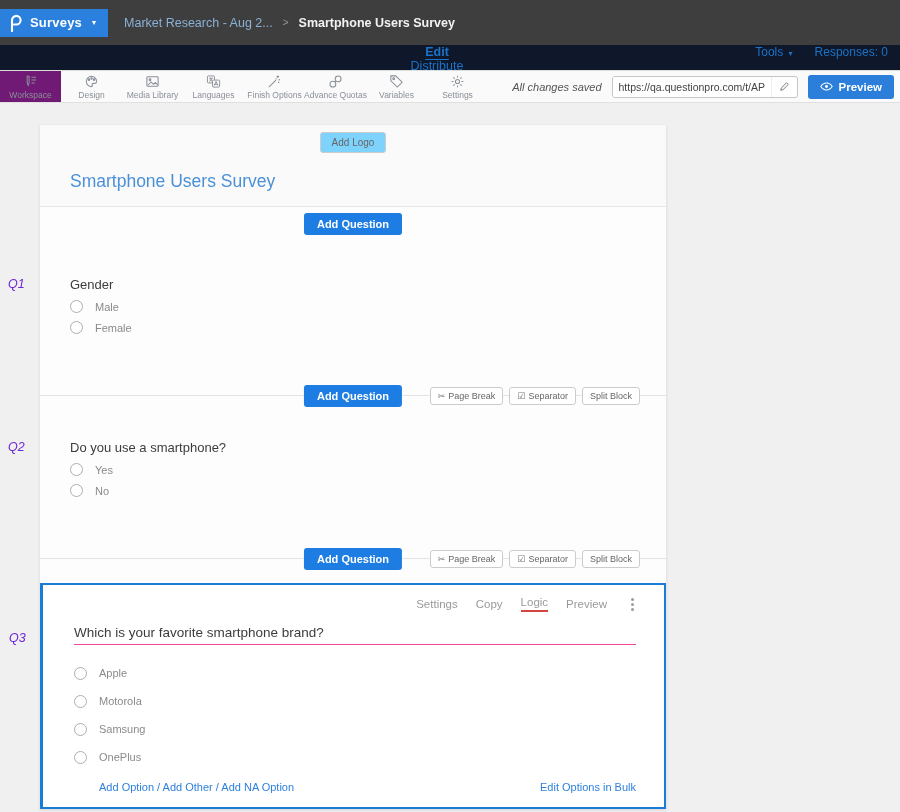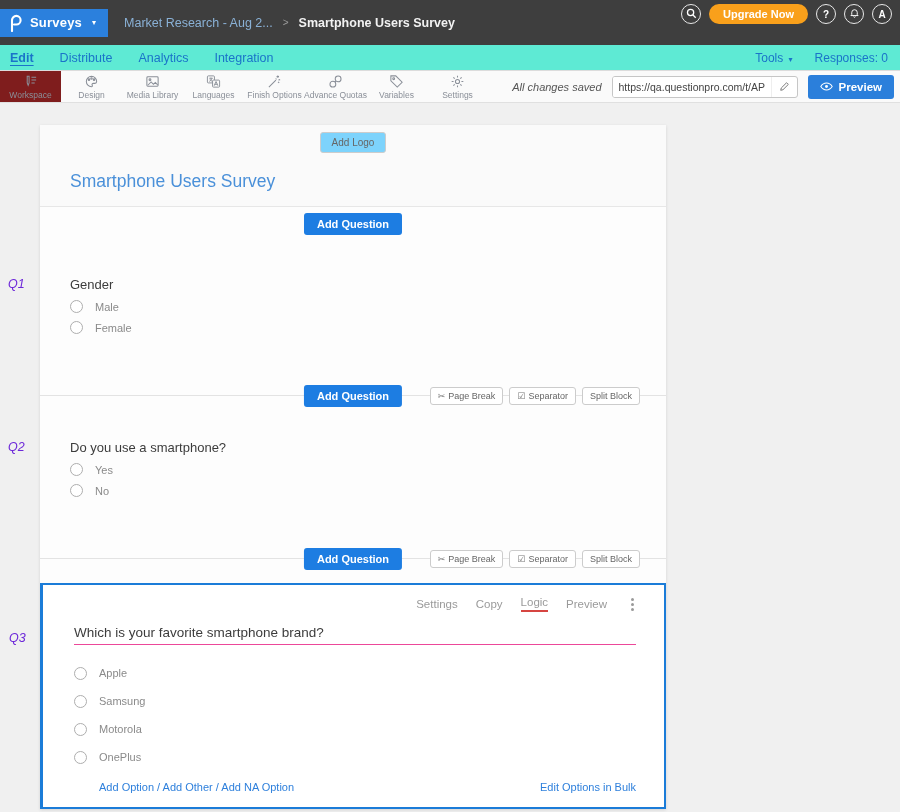--- a/index.html
+++ b/index.html
@@ -13,32 +13,32 @@
   .caret { color:#fff; font-size:8px; margin-left:2px; }
   .breadcrumb { display:flex; align-items:center; gap:10px; margin-left:16px; }
   .crumb-parent { color:#8ab1d6; font-size:12.5px; cursor:pointer; }
   .crumb-sep { color:#9a9a9a; font-size:10px; }
   .crumb-current { color:#f2f2f2; font-size:12.5px; font-weight:bold; }
   .topbar-right { position:absolute; right:8px; top:0; height:28px; display:flex; align-items:center; gap:8px; }
   .circle-btn { width:20px; height:20px; border:1.5px solid #e8e8e8; border-radius:50%; display:flex; align-items:center; justify-content:center; color:#fff; font-size:10px; font-weight:bold; cursor:pointer; background:transparent; }
   .upgrade-btn { background:#f9a01b; color:#fff; border:none; border-radius:10px; font-size:11px; font-weight:bold; padding:4px 14px; cursor:pointer; font-family:inherit; }
 
   
-  .navrow { height:26px; background:#5eead4; border-bottom:1px solid #dcdcdc; display:flex; align-items:center; padding:0 10px; position:relative; }
+  .navrow { height:26px; background:#0f172a; border-bottom:1px solid #dcdcdc; display:flex; align-items:center; padding:0 10px; position:relative;flex-direction:column; }
   .nav-item { color:#1a73c9; font-size:12.5px; margin-right:26px; cursor:pointer; }
   .nav-item.active { text-decoration:underline; text-underline-offset:3px; font-weight:bold; }
   .navrow-right { position:absolute; right:12px; display:flex; align-items:center; gap:22px; }
   .nav-tools { color:#1a73c9; font-size:12px; cursor:pointer; }
   .nav-tools .caret { color:#1a73c9; }
   .nav-responses { color:#1a73c9; font-size:12px; cursor:pointer; }
 
   
   .toolbar { height:32px; background:#fafafa; border-bottom:1px solid #e0e0e0; display:flex; align-items:stretch; position:relative; }
   .tool-item { width:61px; display:flex; flex-direction:column; align-items:center; justify-content:center; gap:1px; cursor:pointer; }
-  .tool-item.selected { background:#7f1d1d; }
+  .tool-item.selected { background:#701a75; }
   .tool-item svg { display:block; }
   .tool-label { font-size:8.5px; color:#8a8f98; white-space:nowrap; }
   .toolbar-right { position:absolute; right:6px; top:0; height:32px; display:flex; align-items:center; gap:10px; }
   .saved-status { font-style:italic; font-size:11px; color:#555; }
   .url-group { display:flex; align-items:center; border:1px solid #c6c6c6; border-radius:3px; background:#fff; height:22px; overflow:hidden; }
   .url-input { border:none; outline:none; width:158px; height:100%; font-size:10.5px; color:#444; padding:0 6px; font-family:inherit; background:#fff; }
   .url-pencil { width:26px; height:100%; display:flex; align-items:center; justify-content:center; cursor:pointer; border-left:1px solid #eee; }
   .preview-btn { background:#2b7fdb; color:#fff; border:none; border-radius:3px; height:24px; padding:0 12px; font-size:11.5px; font-weight:bold; display:flex; align-items:center; gap:6px; cursor:pointer; font-family:inherit; }
 
   
@@ -92,45 +92,20 @@
         </svg>
     </span>
     <span class="product-label">Surveys</span>
     <span class="caret">▾</span>
   </div>
   <div class="breadcrumb">
     <span class="crumb-parent">Market Research - Aug 2...</span>
     <span class="crumb-sep">&gt;</span>
     <span class="crumb-current">Smartphone Users Survey</span>
   </div>
-  <div class="topbar-right">
-    <div class="circle-btn">
-      <span>
-        <svg width="11" height="11" viewBox="0 0 12 12">
-            <circle cx="5" cy="5" r="3.4" stroke="#fff" stroke-width="1.4" fill="none"></circle>
-            <path d="M7.6 7.6L10.6 10.6" stroke="#fff" stroke-width="1.4"></path>
-          </svg>
-      </span>
-    </div>
-    <button class="upgrade-btn">Upgrade Now</button>
-    <div class="circle-btn">
-      <span>?</span>
-    </div>
-    <div class="circle-btn">
-      <span>
-        <svg width="11" height="11" viewBox="0 0 16 16" fill="none" stroke="#fff" stroke-width="1.4">
-            <path d="M8 2.5a4 4 0 0 0-4 4v3L2.8 11h10.4L12 9.5v-3a4 4 0 0 0-4-4z"></path>
-            <path d="M6.6 12.5a1.5 1.5 0 0 0 2.8 0"></path>
-          </svg>
-      </span>
-    </div>
-    <div class="circle-btn">
-      <span>A</span>
-    </div>
-  </div>
 </div>
 
 <div class="navrow">
   <span class="nav-item active">Edit</span>
   <span class="nav-item">Distribute</span>
   <span class="nav-item">Analytics</span>
   <span class="nav-item">Integration</span>
   <div class="navrow-right">
     <span class="nav-tools"><span>Tools</span> <span class="caret">▾</span></span>
     <span class="nav-responses">Responses: 0</span>
@@ -323,25 +298,25 @@
       <div class="q3-question">
         <div class="q-text">Which is your favorite smartphone brand?</div>
       </div>
       <div class="q3-options">
         <div class="opt-row">
           <span class="radio"></span>
           <span class="opt-label">Apple</span>
         </div>
         <div class="opt-row">
           <span class="radio"></span>
-          <span class="opt-label">Samsung</span>
+          <span class="opt-label">Motorola</span>
         </div>
         <div class="opt-row">
           <span class="radio"></span>
-          <span class="opt-label">Motorola</span>
+          <span class="opt-label">Samsung</span>
         </div>
         <div class="opt-row">
           <span class="radio"></span>
           <span class="opt-label">OnePlus</span>
         </div>
       </div>
       <div class="q3-footer">
         <span class="inline-links"><a>Add Option</a><span> / </span><a>Add Other</a><span> / </span><a>Add NA Option</a></span>
         <a class="bulk-link">Edit Options in Bulk</a>
       </div>

